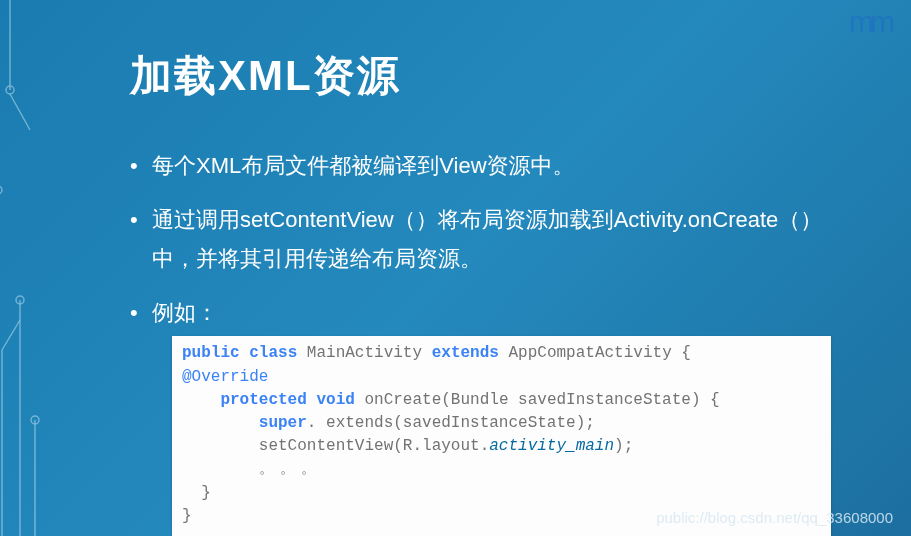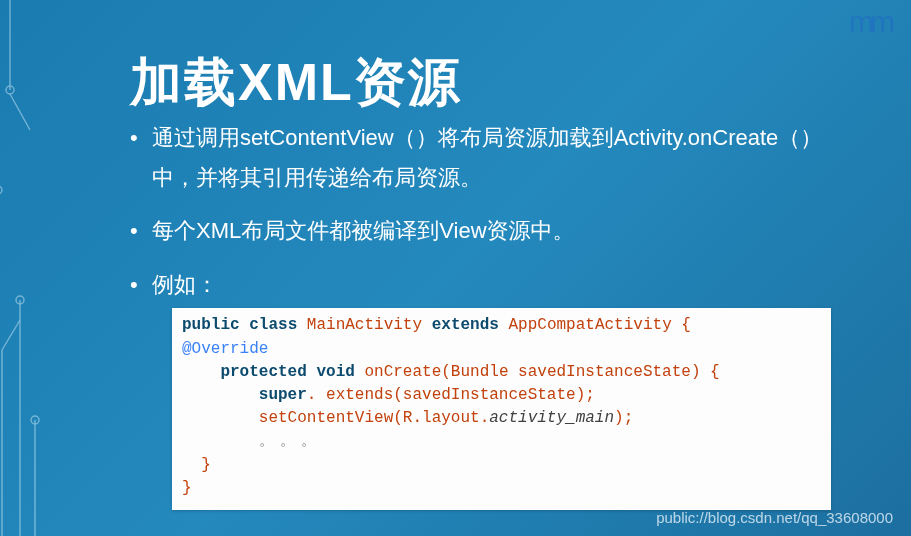--- a/index.html
+++ b/index.html
@@ -26,23 +26,24 @@
       top: 5px;
       opacity: 0.25;
       font-size: 30px;
       color: #1d4ed8;
       letter-spacing: -4px;
     }
     .content {
       padding: 48px 80px 0 130px;
     }
     .title {
-      font-size: 52px;
+      font-size: 42px;
       font-weight: bold;
       letter-spacing: 2px;
+      margin-bottom: 42px;
     }
     .bullets {
       list-style: none;
       font-size: 22px;
       line-height: 1.8;
     }
     .bullets > li {
       position: relative;
       padding-left: 22px;
       margin-bottom: 14px;
@@ -60,24 +61,24 @@
       color: #000000;
       font-family: "Courier New", Consolas, monospace;
       font-size: 16px;
       line-height: 1.45;
       padding: 6px 10px 10px 10px;
       margin-top: 4px;
       margin-left: 20px;
       white-space: pre;
       box-shadow: 0 1px 3px rgba(0,0,0,0.2);
     }
-    .kw-blue { color: #0c4a6e; font-weight: bold; }
+    .kw-blue { color: #3b82f6; font-weight: bold; }
     .kw-green { color: #3b82f6; }
-    .kw-name { color: #c2410c; }
-    .kw-italic { color: #404040; font-style: italic; }
+    .kw-name { color: #737373; }
+    .kw-italic { color: #0369a1; font-style: italic; }
     .kw-dots { color: #888888; letter-spacing: 5px; }
     .watermark {
       position: absolute;
       right: 18px;
       bottom: 10px;
       font-size: 15px;
       color: #d8e8f2;
       opacity: 0.85;
       font-family: Arial, sans-serif;
     }
@@ -99,22 +100,22 @@
     <line x1="45" y1="420" x2="45" y2="536"></line>
     <circle cx="45" cy="420" r="4" fill="none"></circle>
   </g>
 </svg>
 
 <div class="deco-top-right">mm</div>
 
 <div class="content">
   <h1 class="title">加载XML资源</h1>
   <ul class="bullets">
+    <li>每个XML布局文件都被编译到View资源中。</li>
     <li>通过调用setContentView（）将布局资源加载到Activity.onCreate（）中，并将其引用传递给布局资源。</li>
-    <li>每个XML布局文件都被编译到View资源中。</li>
     <li>
       <span>例如：</span>
       <div class="code-box"><span class="kw-blue">public</span> <span class="kw-blue">class</span> <span class="kw-name">MainActivity</span> <span class="kw-blue">extends</span> <span class="kw-name">AppCompatActivity {</span>
 <span class="kw-green">@Override</span>
     <span class="kw-blue">protected</span> <span class="kw-blue">void</span> <span class="kw-name">onCreate(Bundle savedInstanceState) {</span>
         <span class="kw-blue">super</span><span class="kw-name">. extends(savedInstanceState);</span>
         <span class="kw-name">setContentView(R.layout.</span><span class="kw-italic">activity_main</span><span class="kw-name">);</span>
         <span class="kw-dots">。。。</span>
 <span class="kw-name">  }</span>
 <span class="kw-name">}</span></div>

